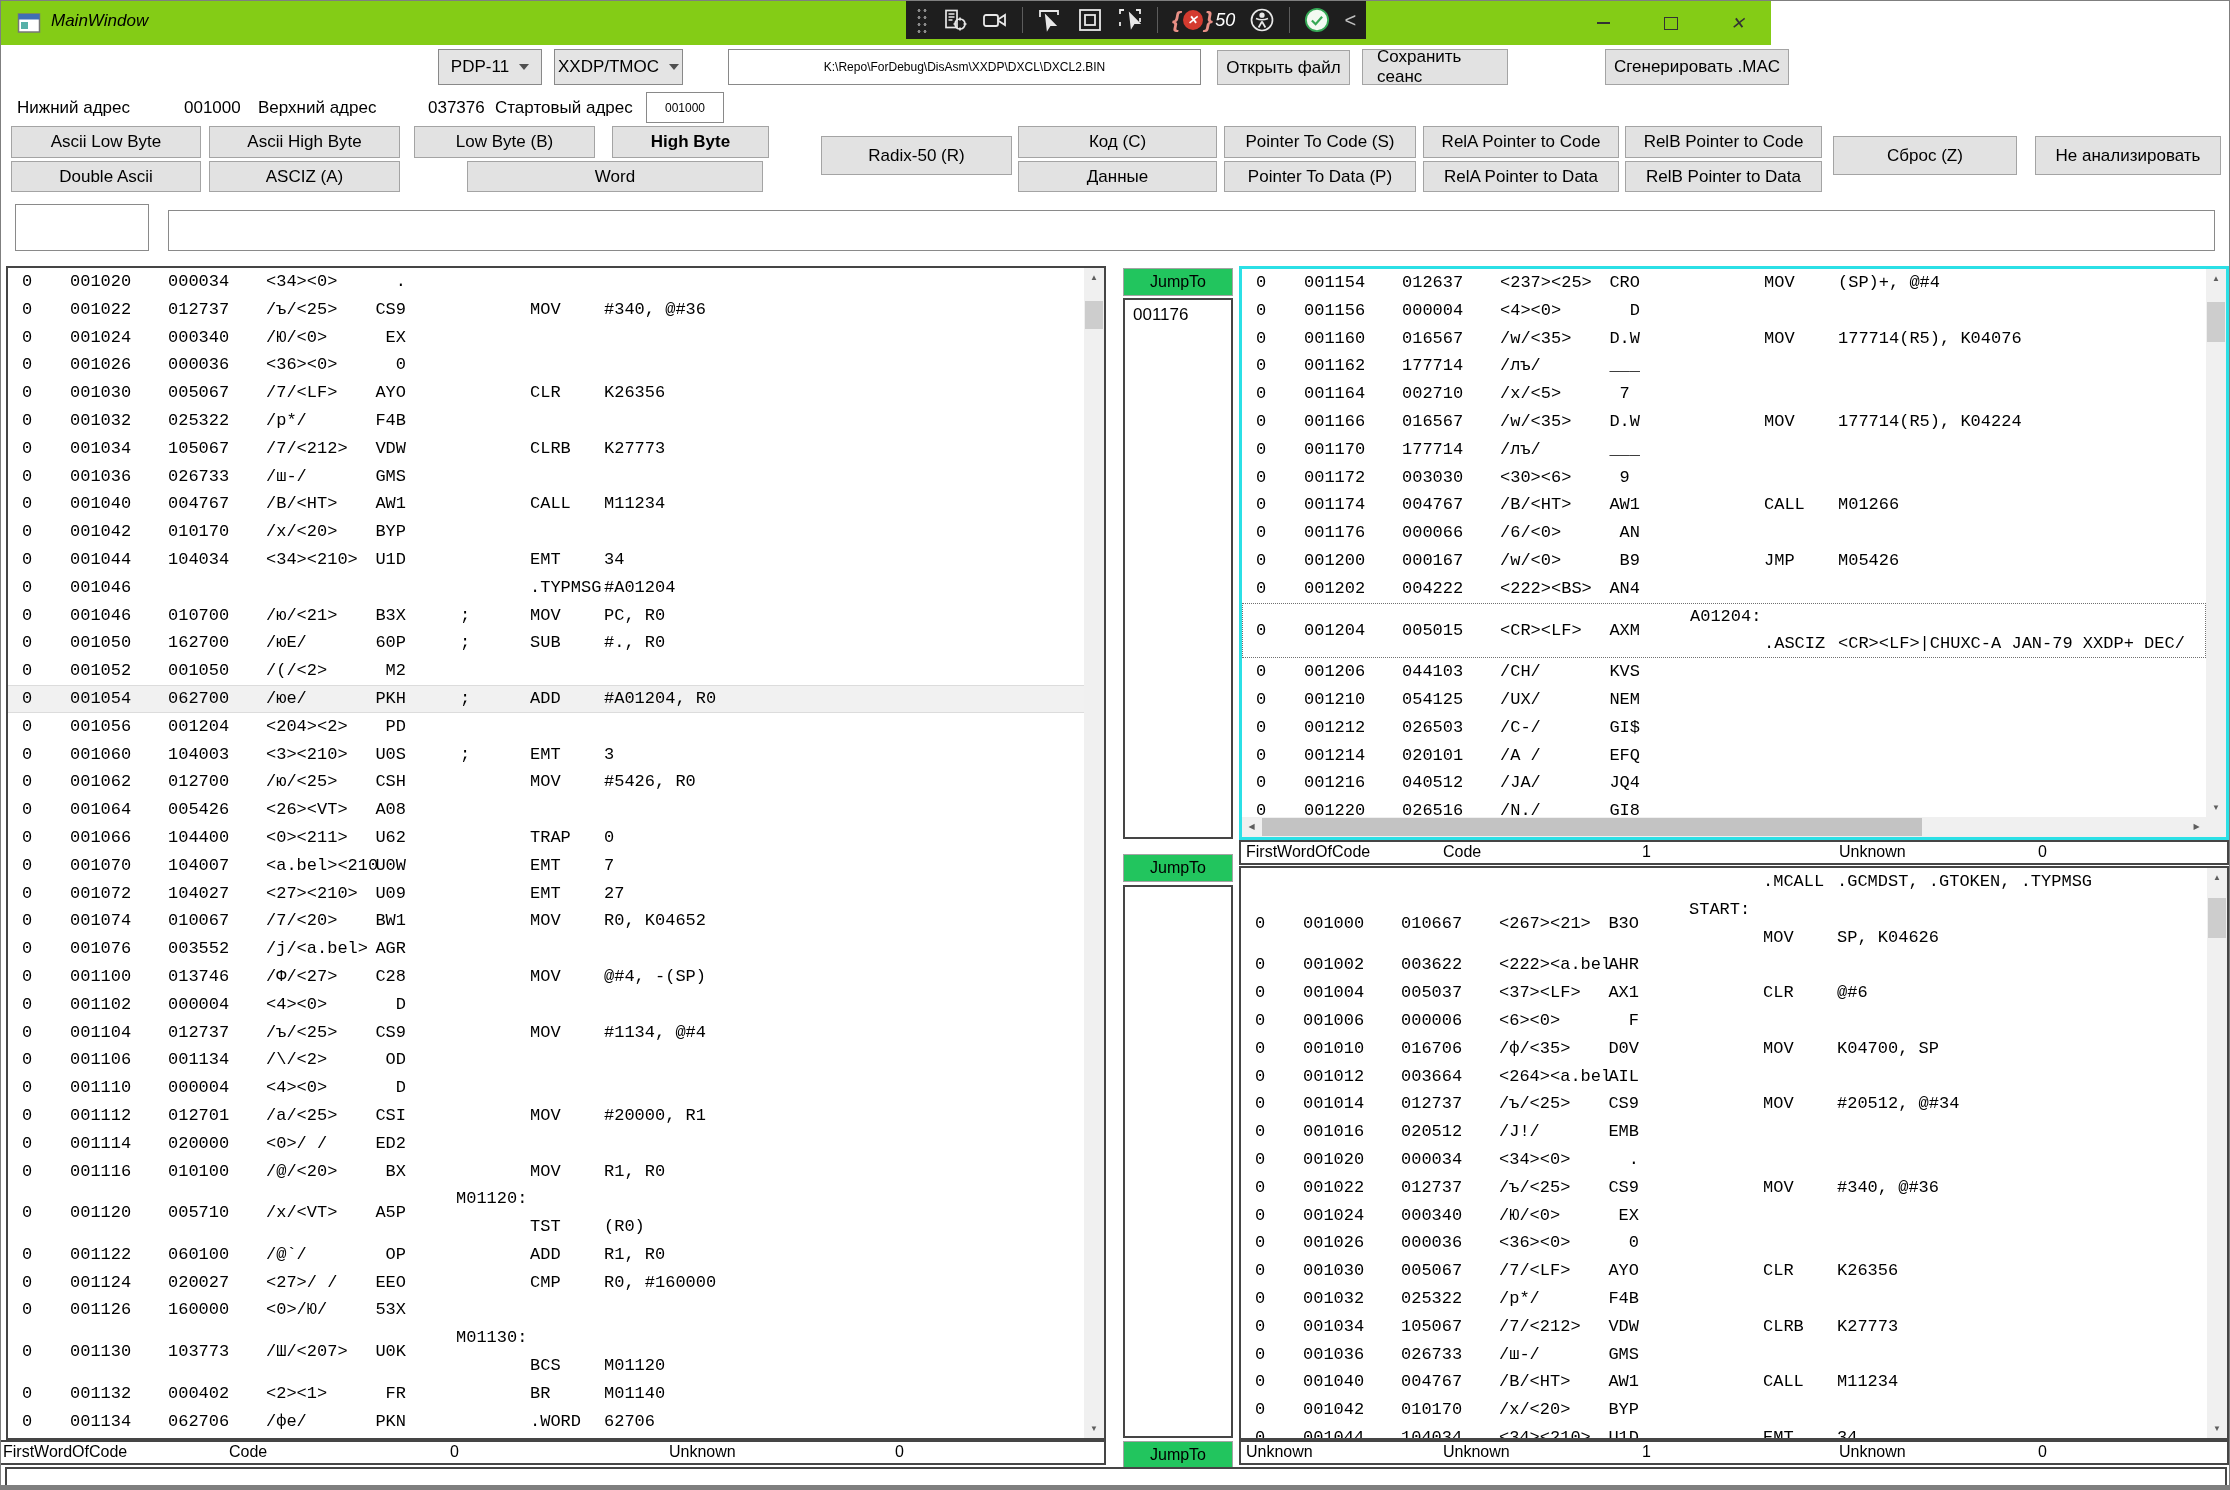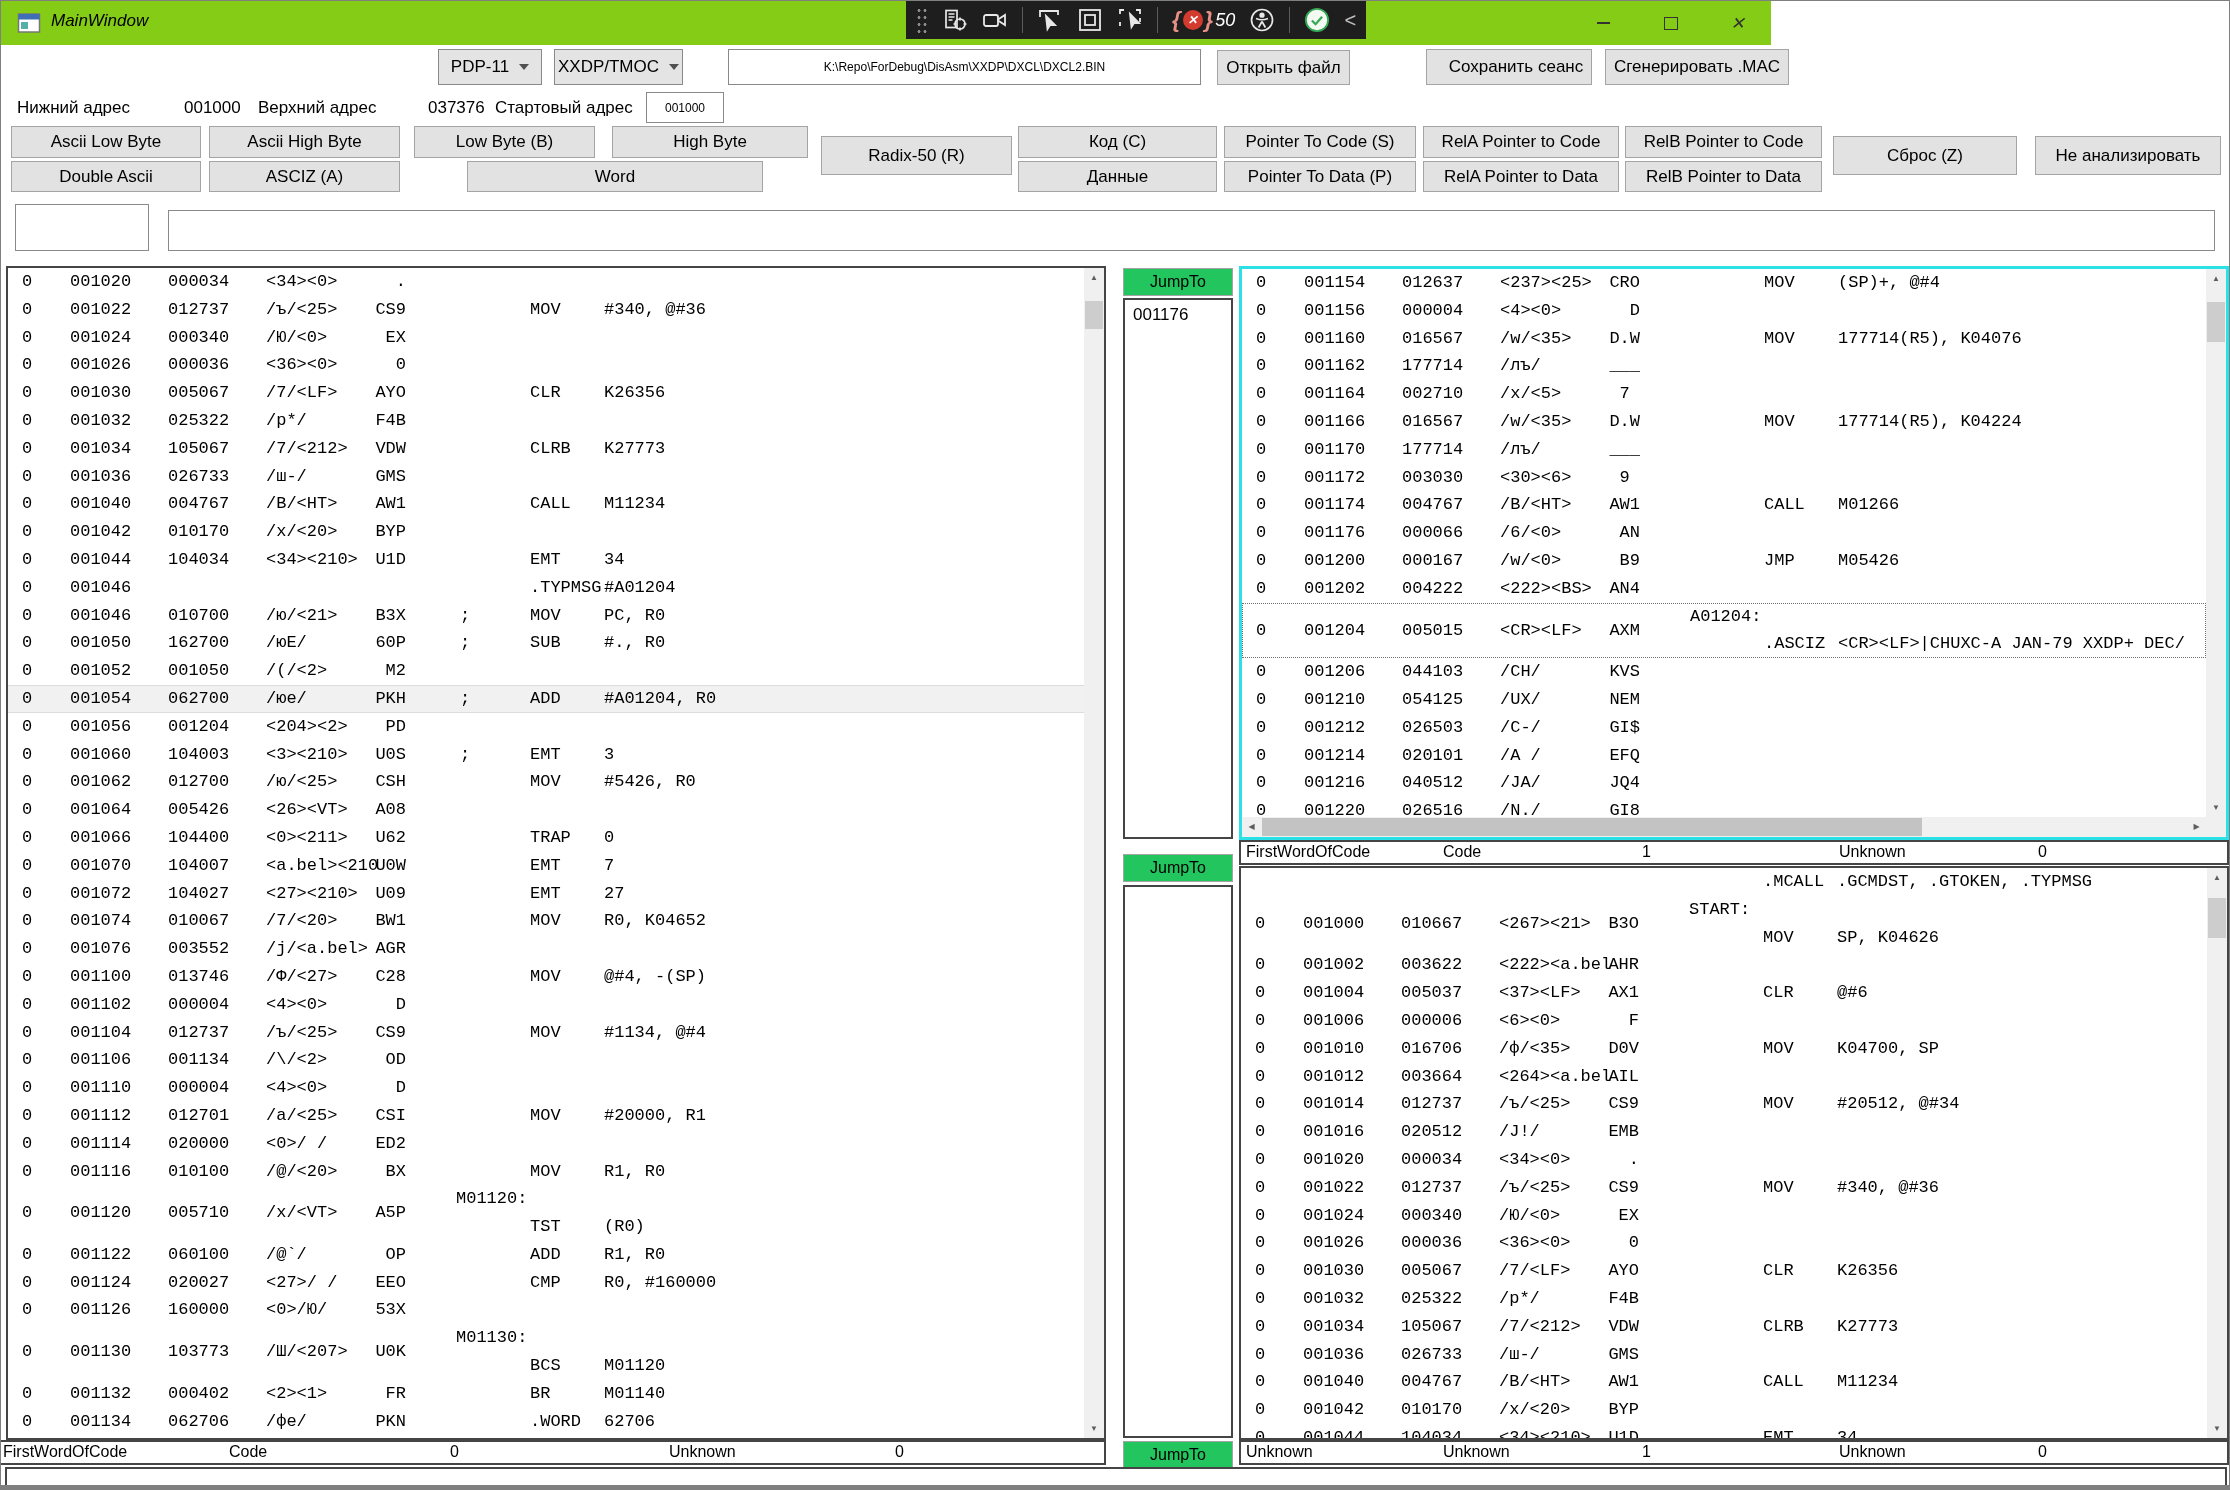--- a/index.html
+++ b/index.html
@@ -153,36 +153,36 @@
     <span class="tri"></span>
   </div>
   <div class="combo" style="left:553px;top:48px;width:129px;">
     <span>XXDP/TMOC</span>
     <span class="tri"></span>
   </div>
   <div class="tfield" style="left:727px;top:48px;width:473px;height:36px;">
     <span>K:\Repo\ForDebug\DisAsm\XXDP\DXCL\DXCL2.BIN</span>
   </div>
   <div class="btn" style="left:1216px;top:49px;width:133px;height:35px;">Открыть файл</div>
-  <div class="btn" style="left:1425px;top:48px;width:166px;height:36px;padding-left:14px;">Сохранить сеанс</div>
+  <div class="btn" style="left:1361px;top:48px;width:146px;height:36px;padding-left:14px;">Сохранить сеанс</div>
   <div class="btn" style="left:1604px;top:48px;width:184px;height:36px;">Сгенерировать .MAC</div>
 
   <span class="lbl" style="left:16px;top:97px;">Нижний адрес</span>
   <span class="lbl" style="left:183px;top:97px;">001000</span>
   <span class="lbl" style="left:257px;top:97px;">Верхний адрес</span>
   <span class="lbl" style="left:427px;top:97px;">037376</span>
   <span class="lbl" style="left:494px;top:97px;">Стартовый адрес</span>
   <div class="tfield" style="left:645px;top:91px;width:78px;height:31px;">
     <span>001000</span>
   </div>
 
   <div class="btn" style="left:10px;top:125px;width:190px;height:32px;">Ascii Low Byte</div>
   <div class="btn" style="left:208px;top:125px;width:191px;height:32px;">Ascii High Byte</div>
   <div class="btn" style="left:413px;top:125px;width:181px;height:32px;">Low Byte (B)</div>
-  <div class="btn" style="left:611px;top:125px;width:196px;height:32px;">High Byte</div>
+  <div class="btn" style="left:611px;top:125px;width:157px;height:32px;font-weight:bold;">High Byte</div>
   <div class="btn" style="left:10px;top:160px;width:190px;height:31px;">Double Ascii</div>
   <div class="btn" style="left:208px;top:160px;width:191px;height:31px;">ASCIZ (A)</div>
   <div class="btn" style="left:466px;top:160px;width:296px;height:31px;">Word</div>
   <div class="btn" style="left:820px;top:135px;width:191px;height:39px;">Radix-50 (R)</div>
   <div class="btn" style="left:1017px;top:125px;width:199px;height:32px;">Код (С)</div>
   <div class="btn" style="left:1017px;top:160px;width:199px;height:31px;">Данные</div>
   <div class="btn" style="left:1223px;top:125px;width:192px;height:32px;">Pointer To Code (S)</div>
   <div class="btn" style="left:1223px;top:160px;width:192px;height:31px;">Pointer To Data (P)</div>
   <div class="btn" style="left:1422px;top:125px;width:196px;height:32px;">RelA Pointer to Code</div>
   <div class="btn" style="left:1422px;top:160px;width:196px;height:31px;">RelA Pointer to Data</div>

